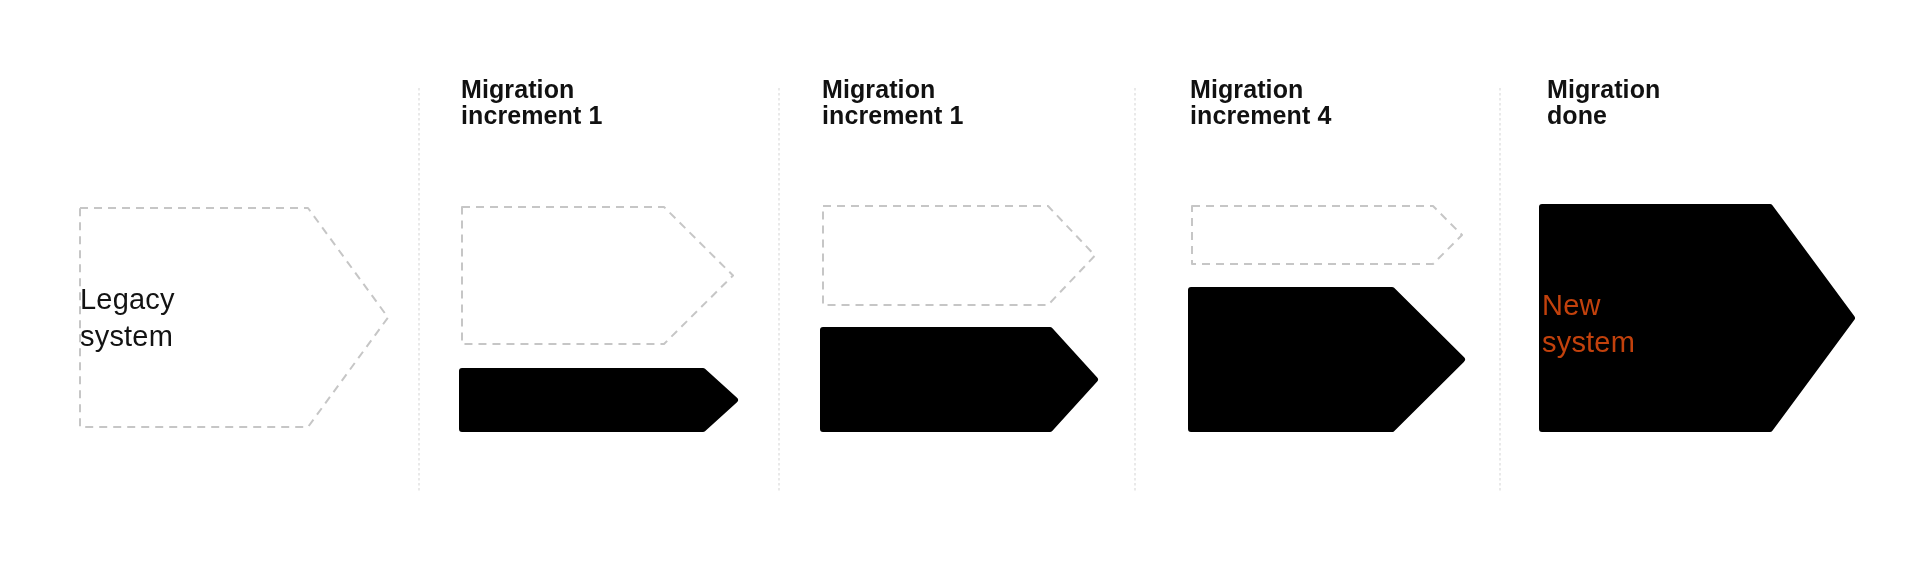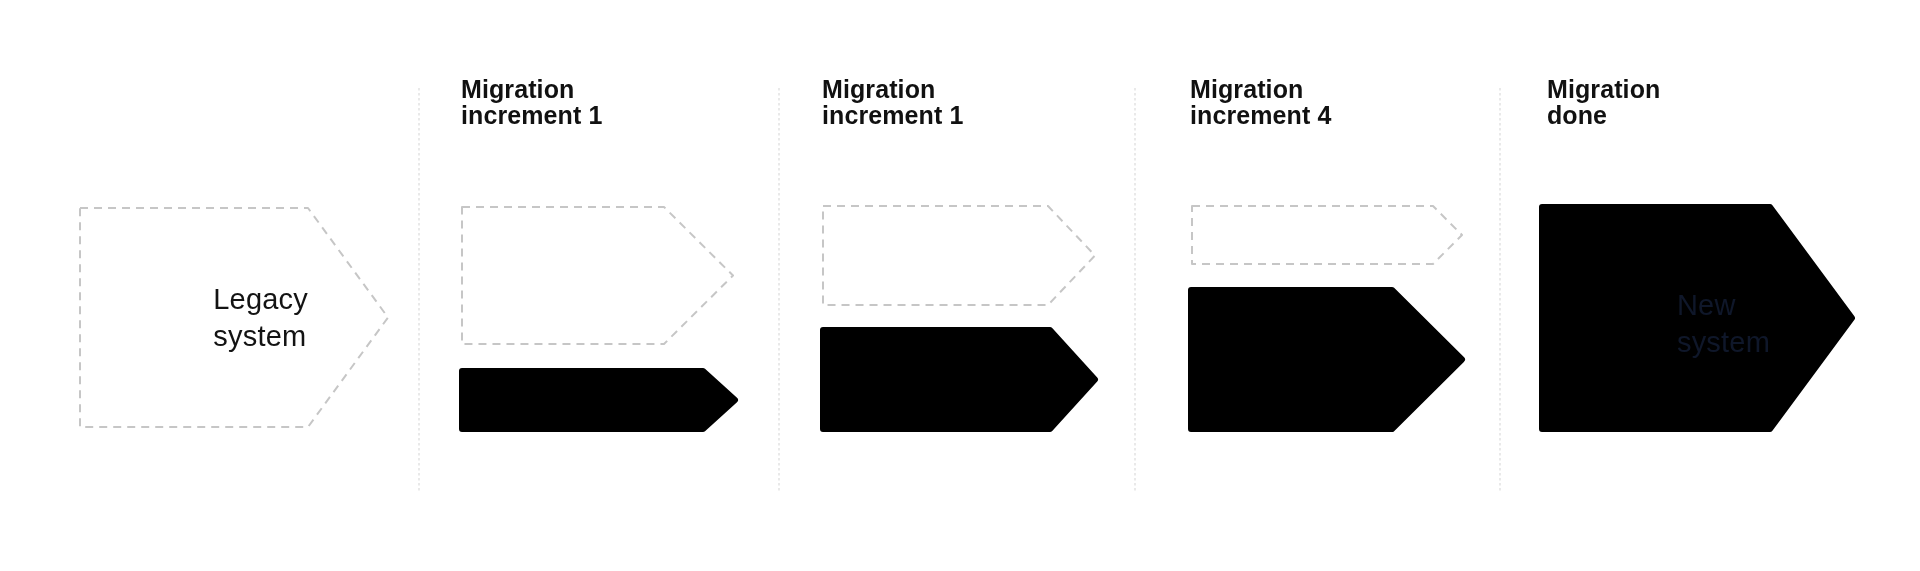--- a/index.html
+++ b/index.html
@@ -29,32 +29,32 @@
     line-height: 26px;
     font-weight: 700;
     color: #111111;
     letter-spacing: 0.1px;
     white-space: nowrap;
   }
   .shape-label {
     position: absolute;
     display: flex;
     align-items: center;
-    justify-content: flex-end;
+    justify-content: flex-start;
     pointer-events: none;
   }
   .shape-label .lines {
     font-size: 29px;
     line-height: 37px;
     font-weight: 500;
     letter-spacing: 0.2px;
     text-align: left;
   }
   .shape-label.dark .lines { color: #131313; }
-  .shape-label.light .lines { color: #0f172a; margin-top: 12px; }
+  .shape-label.light .lines { color: #c2410c; margin-top: 12px; }
 </style>
 </head>
 <body>
 
 <div class="stage">
 
   <svg class="diagram-svg" id="shapes-svg" viewBox="0 0 1920 571">
       <line x1="419" x2="419" y1="88" y2="493" stroke="#e2e2e2" stroke-width="1.5" stroke-dasharray="2.5 2.5"></line>
       <line x1="779" x2="779" y1="88" y2="493" stroke="#e2e2e2" stroke-width="1.5" stroke-dasharray="2.5 2.5"></line>
       <line x1="1135" x2="1135" y1="88" y2="493" stroke="#e2e2e2" stroke-width="1.5" stroke-dasharray="2.5 2.5"></line>

